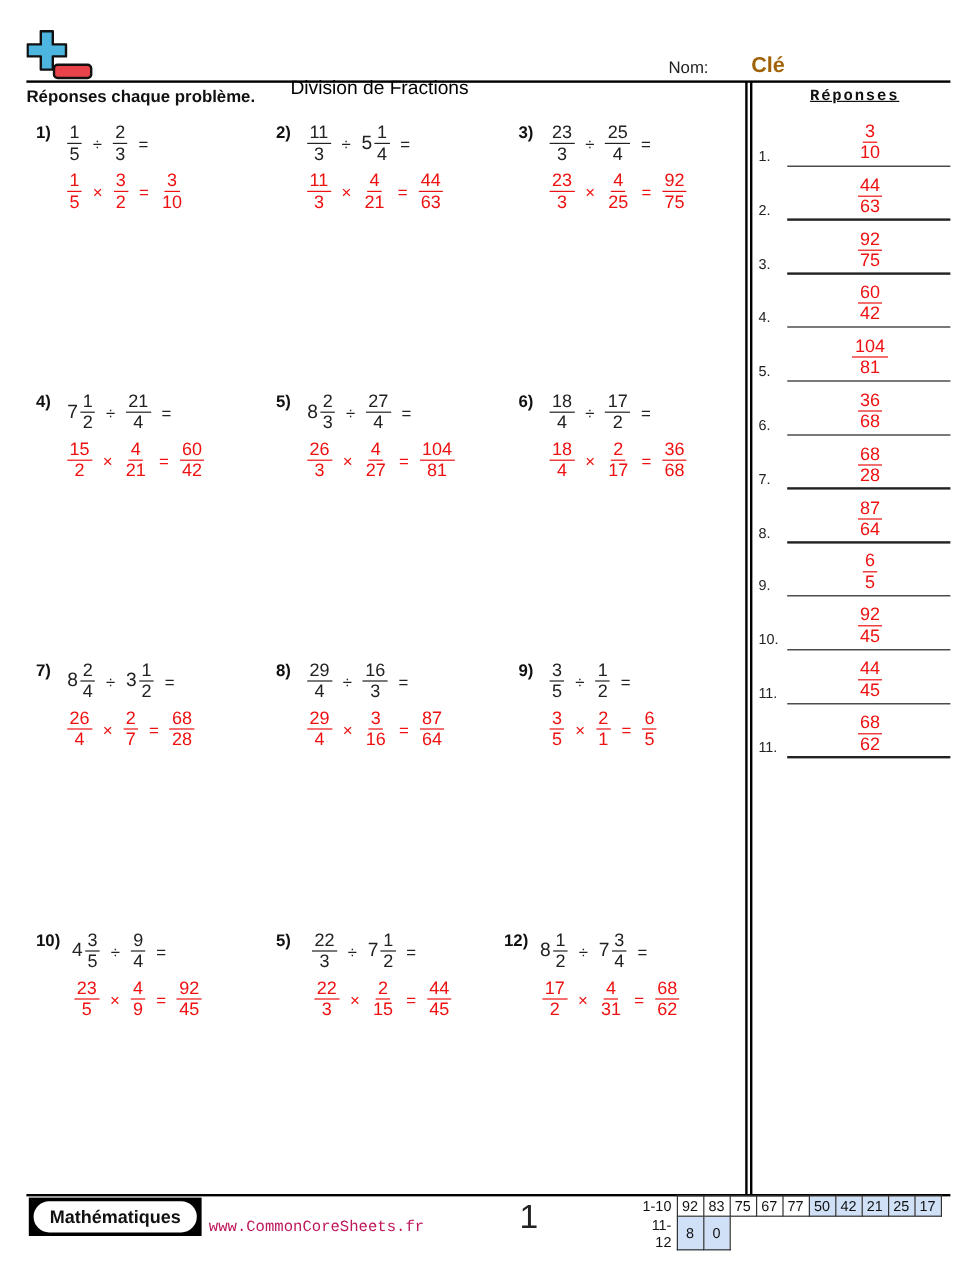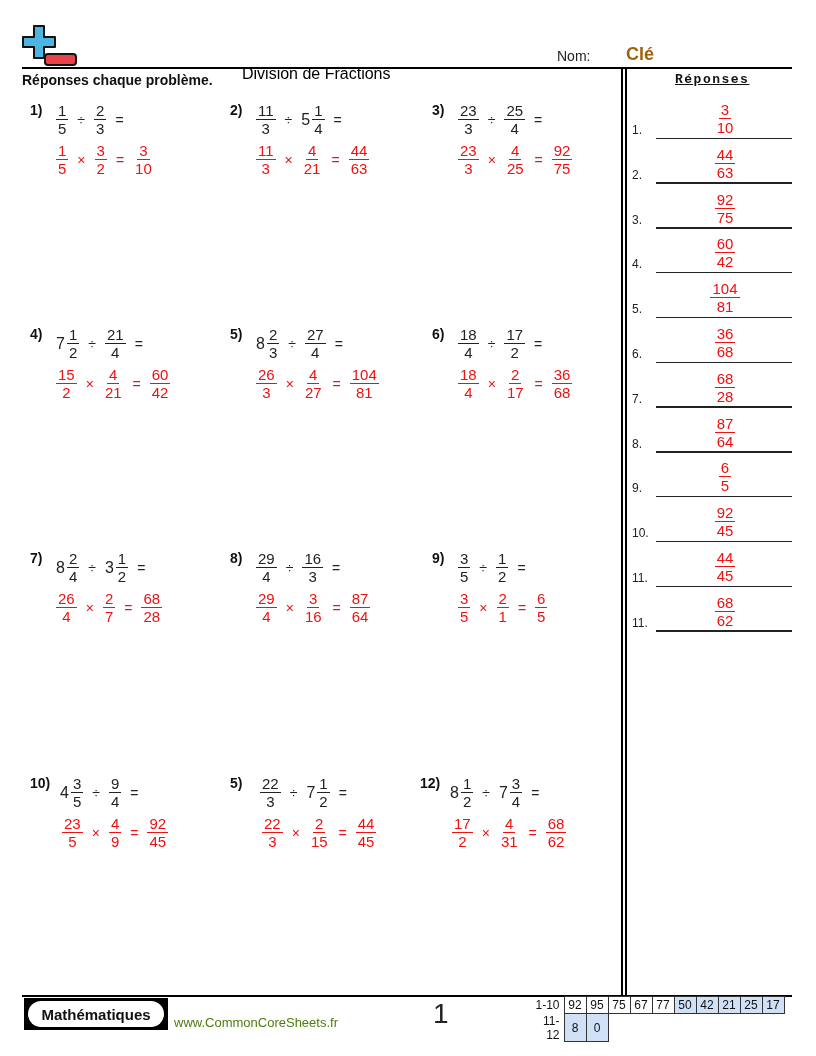--- a/index.html
+++ b/index.html
@@ -31,21 +31,21 @@
   .mixed { display: inline-flex; align-items: center; }
 
   .ans-row { position: absolute; left: 632px; width: 160px; height: 45px; }
   .ans-num { position: absolute; left: 0; bottom: 2px; font-size: 12px; color: #222; }
   .ans-line { position: absolute; left: 24px; right: 0; bottom: 0; height: 1.5px; background: #222; }
   .ans-frac { position: absolute; left: 58px; width: 70px; bottom: 3px; display: flex; justify-content: center; color: #ee1111; }
 
   .footer-rule { position: absolute; left: 22px; top: 995px; width: 770px; height: 1.5px; background: #000; }
   .badge-bg { position: absolute; left: 24px; top: 998px; width: 144px; height: 32px; background: #000; }
   .badge { position: absolute; left: 28px; top: 1001px; width: 136px; height: 26px; background: #fff; border-radius: 13px; font-weight: bold; font-size: 15px; display: flex; align-items: center; justify-content: center; }
-  .site { position: absolute; left: 174px; top: 1015px; font-size: 13px; color: #4d7c0f; }
+  .site { position: absolute; left: 174px; top: 1015px; font-size: 13px; color: #be185d; font-family: Liberation Mono, monospace; }
   .page-num { position: absolute; left: 433px; top: 998px; font-size: 28px; color: #222; }
 
   .score-table { position: absolute; left: 530px; top: 996px; border-collapse: collapse; font-size: 12px; }
   .score-table td { height: 17px; text-align: center; padding: 0; }
   .score-table td.lbl { width: 34px; text-align: right; padding-right: 4px; }
   .score-table td.cell { width: 22px; border: 1px solid #333; }
   .score-table td.blue { background: #cfe0f7; }
 </style>
 </head>
 <body>
@@ -697,21 +697,21 @@
 <div class="badge-bg"></div>
 <div class="badge">Mathématiques</div>
 <div class="site">www.CommonCoreSheets.fr</div>
 <div class="page-num">1</div>
 
 <table class="score-table">
   <tbody id="score-body">
       <tr>
         <td class="lbl">1-10</td>
         <td class="cell">92</td>
-        <td class="cell">95</td>
+        <td class="cell">83</td>
         <td class="cell">75</td>
         <td class="cell">67</td>
         <td class="cell">77</td>
         <td class="cell blue">50</td>
         <td class="cell blue">42</td>
         <td class="cell blue">21</td>
         <td class="cell blue">25</td>
         <td class="cell blue">17</td>
       </tr>
       <tr>

